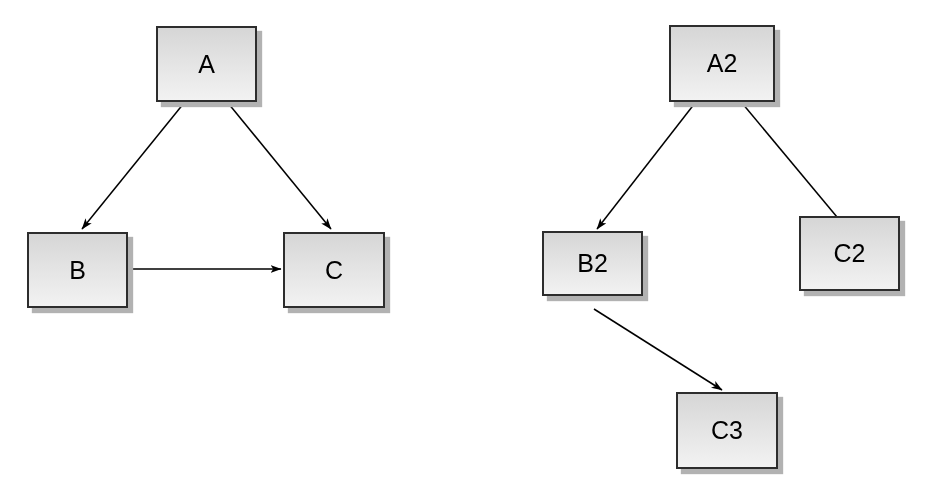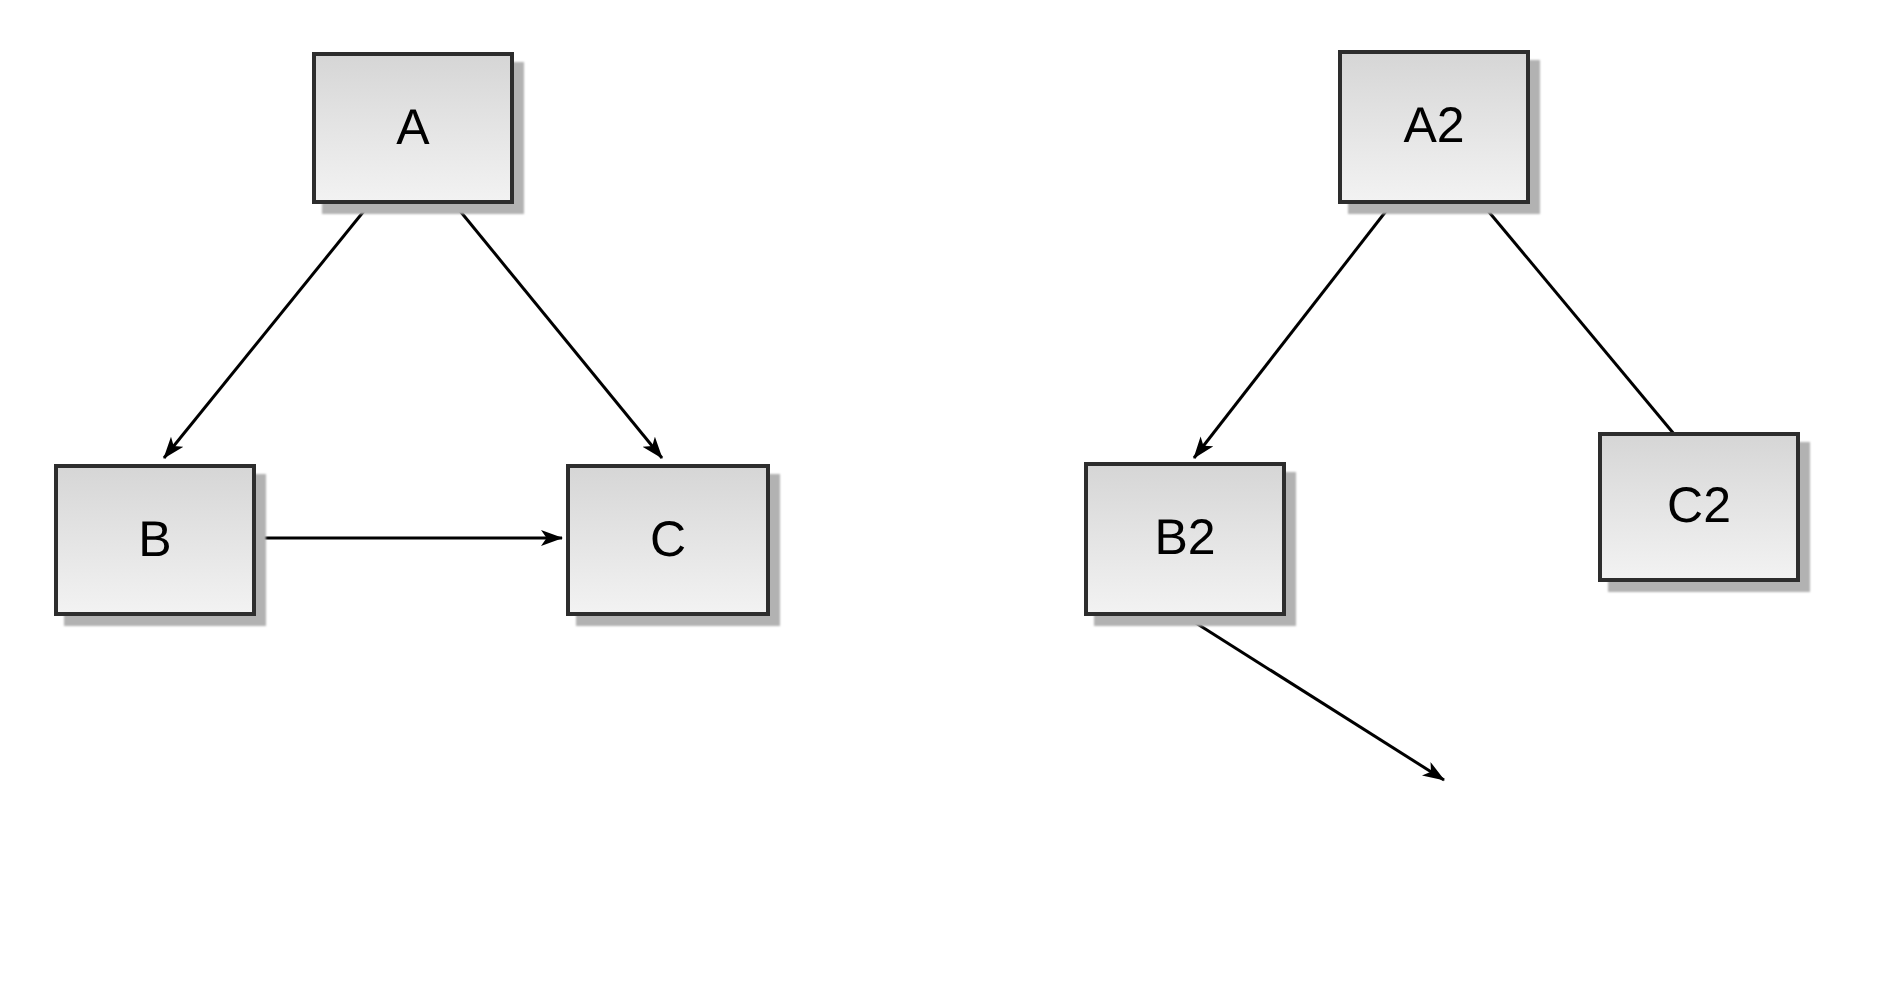--- a/index.html
+++ b/index.html
@@ -62,22 +62,25 @@
     </svg>
 <div class="node" style="left: 156px; top: 26px; width: 101px; height: 76px;">
       <span class="node-label">A</span>
     </div>
     <div class="node" style="left: 27px; top: 232px; width: 101px; height: 76px;">
       <span class="node-label">B</span>
     </div>
     <div class="node" style="left: 283px; top: 232px; width: 102px; height: 76px;">
       <span class="node-label">C</span>
     </div>
-    <div class="node" style="left: 669px; top: 25px; width: 96px; height: 77px;">
+    <div class="node" style="left: 669px; top: 25px; width: 106px; height: 77px;">
       <span class="node-label">A2</span>
     </div>
-    <div class="node" style="left: 542px; top: 231px; width: 101px; height: 77px;">
+    <div class="node" style="left: 542px; top: 231px; width: 101px; height: 65px;">
       <span class="node-label">B2</span>
     </div>
     <div class="node" style="left: 799px; top: 216px; width: 101px; height: 75px;">
       <span class="node-label">C2</span>
     </div>
+    <div class="node" style="left: 676px; top: 392px; width: 102px; height: 77px;">
+      <span class="node-label">C3</span>
+    </div>
   </div>
 
 </body></html>

